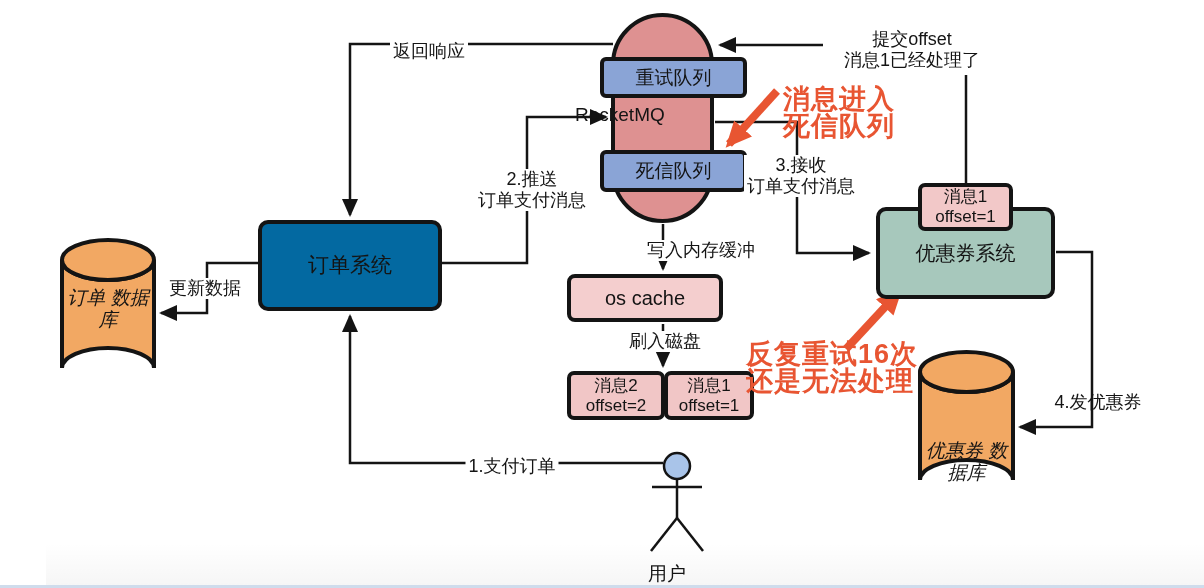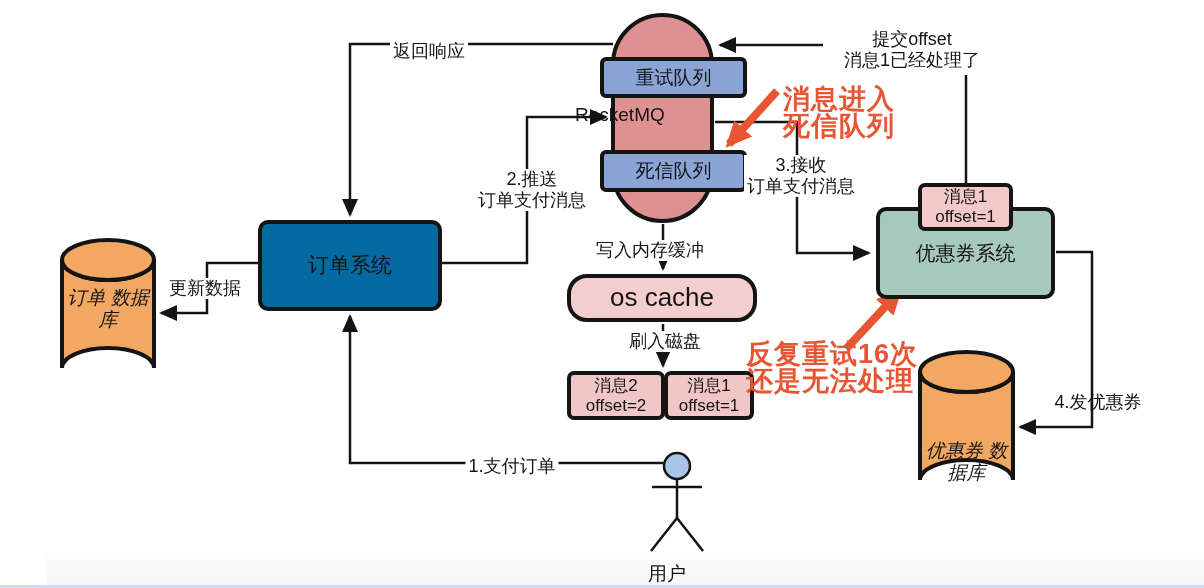--- a/index.html
+++ b/index.html
@@ -13,21 +13,21 @@
   .node{
     position:absolute;box-sizing:border-box;border:4px solid #141414;
     display:flex;flex-direction:column;align-items:center;justify-content:center;
     text-align:center;line-height:1.15;
   }
   .capsule{left:611px;top:13px;width:103px;height:210px;border-radius:52px;background:#de9191;}
   .queuebox{left:600px;top:57px;width:147px;height:41px;background:#8aa4d6;border-radius:6px;font-size:19px;z-index:2;}
   .deadbox{top:150px;height:42px;}
   .rmq-label{position:absolute;left:575px;top:104px;width:86px;font-size:19px;z-index:2;}
   .order-system{left:258px;top:220px;width:184px;height:91px;background:#0369a1;border-radius:10px;font-size:21px;}
-  .os-cache{left:567px;top:274px;width:190px;height:48px;background:#f4cece;border-radius:20px;font-size:26px;}
+  .os-cache{left:567px;top:274px;width:156px;height:48px;background:#f4cece;border-radius:8px;font-size:20px;}
   .msgbox{background:#f1c6c6;border-radius:7px;font-size:17px;line-height:20px;}
   .msg2{left:567px;top:371px;width:98px;height:49px;}
   .msg1d{left:664px;top:371px;width:90px;height:49px;}
   .coupon-system{left:876px;top:207px;width:179px;height:92px;background:#a7c8bc;border-radius:10px;font-size:20px;}
   .coupon-msg{left:918px;top:183px;width:95px;height:48px;background:#f2c8c8;z-index:3;}
   .dblabel{position:absolute;text-align:center;font-size:19px;line-height:22px;z-index:2;font-style:italic;}
   .orderdb-label{left:62px;top:287px;width:92px;}
   .coupondb-label{left:918px;top:402px;width:97px;margin-top:38px;}
   .elabel{
     position:absolute;transform:translateX(-50%);background:#ffffff;
@@ -150,21 +150,21 @@
   <div class="elabel nobg" style="left:912px;top:29px;">
     <span>提交offset</span>
     <span>消息1已经处理了</span>
   </div>
 
   <div class="elabel" style="left:801px;top:155px;">
     <span>3.接收</span>
     <span>订单支付消息</span>
   </div>
 
-  <div class="elabel" style="left:650px;top:240px;">写入内存缓冲</div>
+  <div class="elabel" style="left:701px;top:240px;">写入内存缓冲</div>
 
   <div class="elabel" style="left:665px;top:331px;">刷入磁盘</div>
 
   <div class="elabel" style="left:205px;top:278px;">更新数据</div>
 
   <div class="elabel nobg" style="left:1098px;top:392px;">4.发优惠券</div>
 
   <div class="elabel" style="left:512px;top:456px;">1.支付订单</div>
 
   <div class="rednote" style="left:783px;top:86px;">

